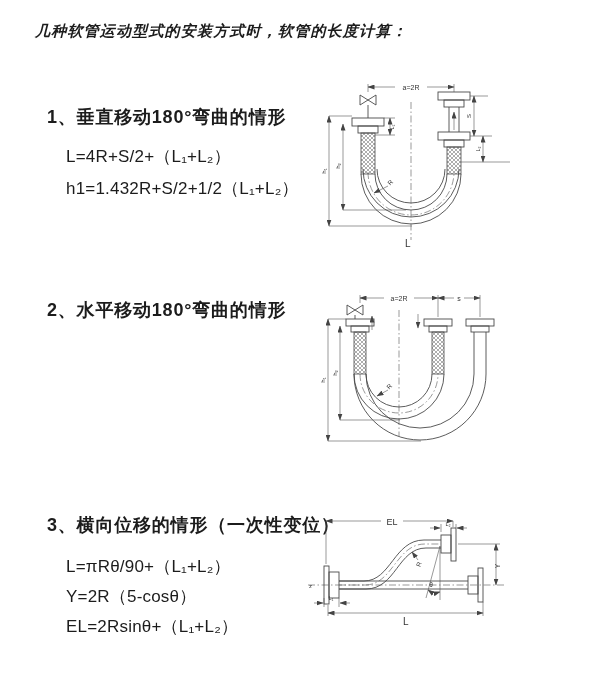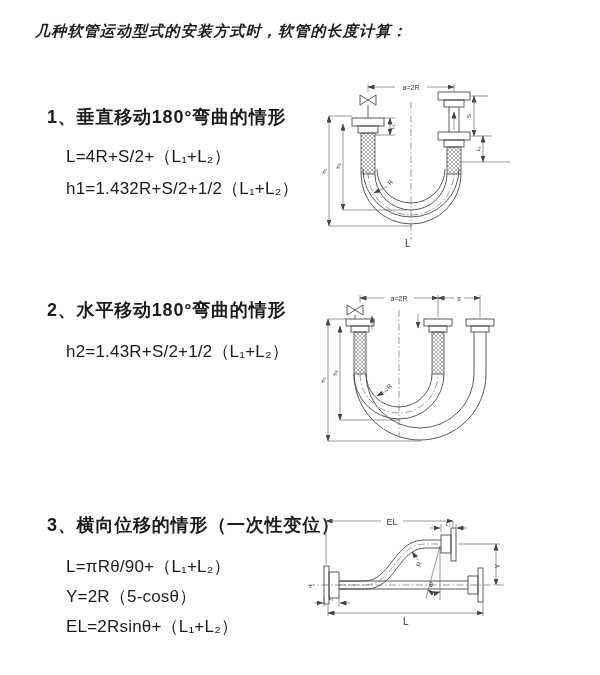--- a/index.html
+++ b/index.html
@@ -43,21 +43,20 @@
 <div class="doc-title">几种软管运动型式的安装方式时，软管的长度计算：</div>
 
 <div class="sec-heading" id="h1s">1、垂直移动180°弯曲的情形</div>
 <div class="formulas" id="f1">
   <div>L=4R+S/2+（L₁+L₂）</div>
   <div>h1=1.432R+S/2+1/2（L₁+L₂）</div>
 </div>
 
 <div class="sec-heading" id="h2s">2、水平移动180°弯曲的情形</div>
 <div class="formulas" id="f2">
-  <div>h2=1.43R+S/2+1/2（L₁+L₂）</div>
 </div>
 
 <div class="sec-heading" id="h3s">3、横向位移的情形（一次性变位）</div>
 <div class="formulas f3" id="f3">
   <div>L=πRθ/90+（L₁+L₂）</div>
   <div>Y=2R（5-cosθ）</div>
   <div>EL=2Rsinθ+（L₁+L₂）</div>
 </div>
 
 <svg id="svg1" width="208" height="180" viewBox="0 0 208 180">

